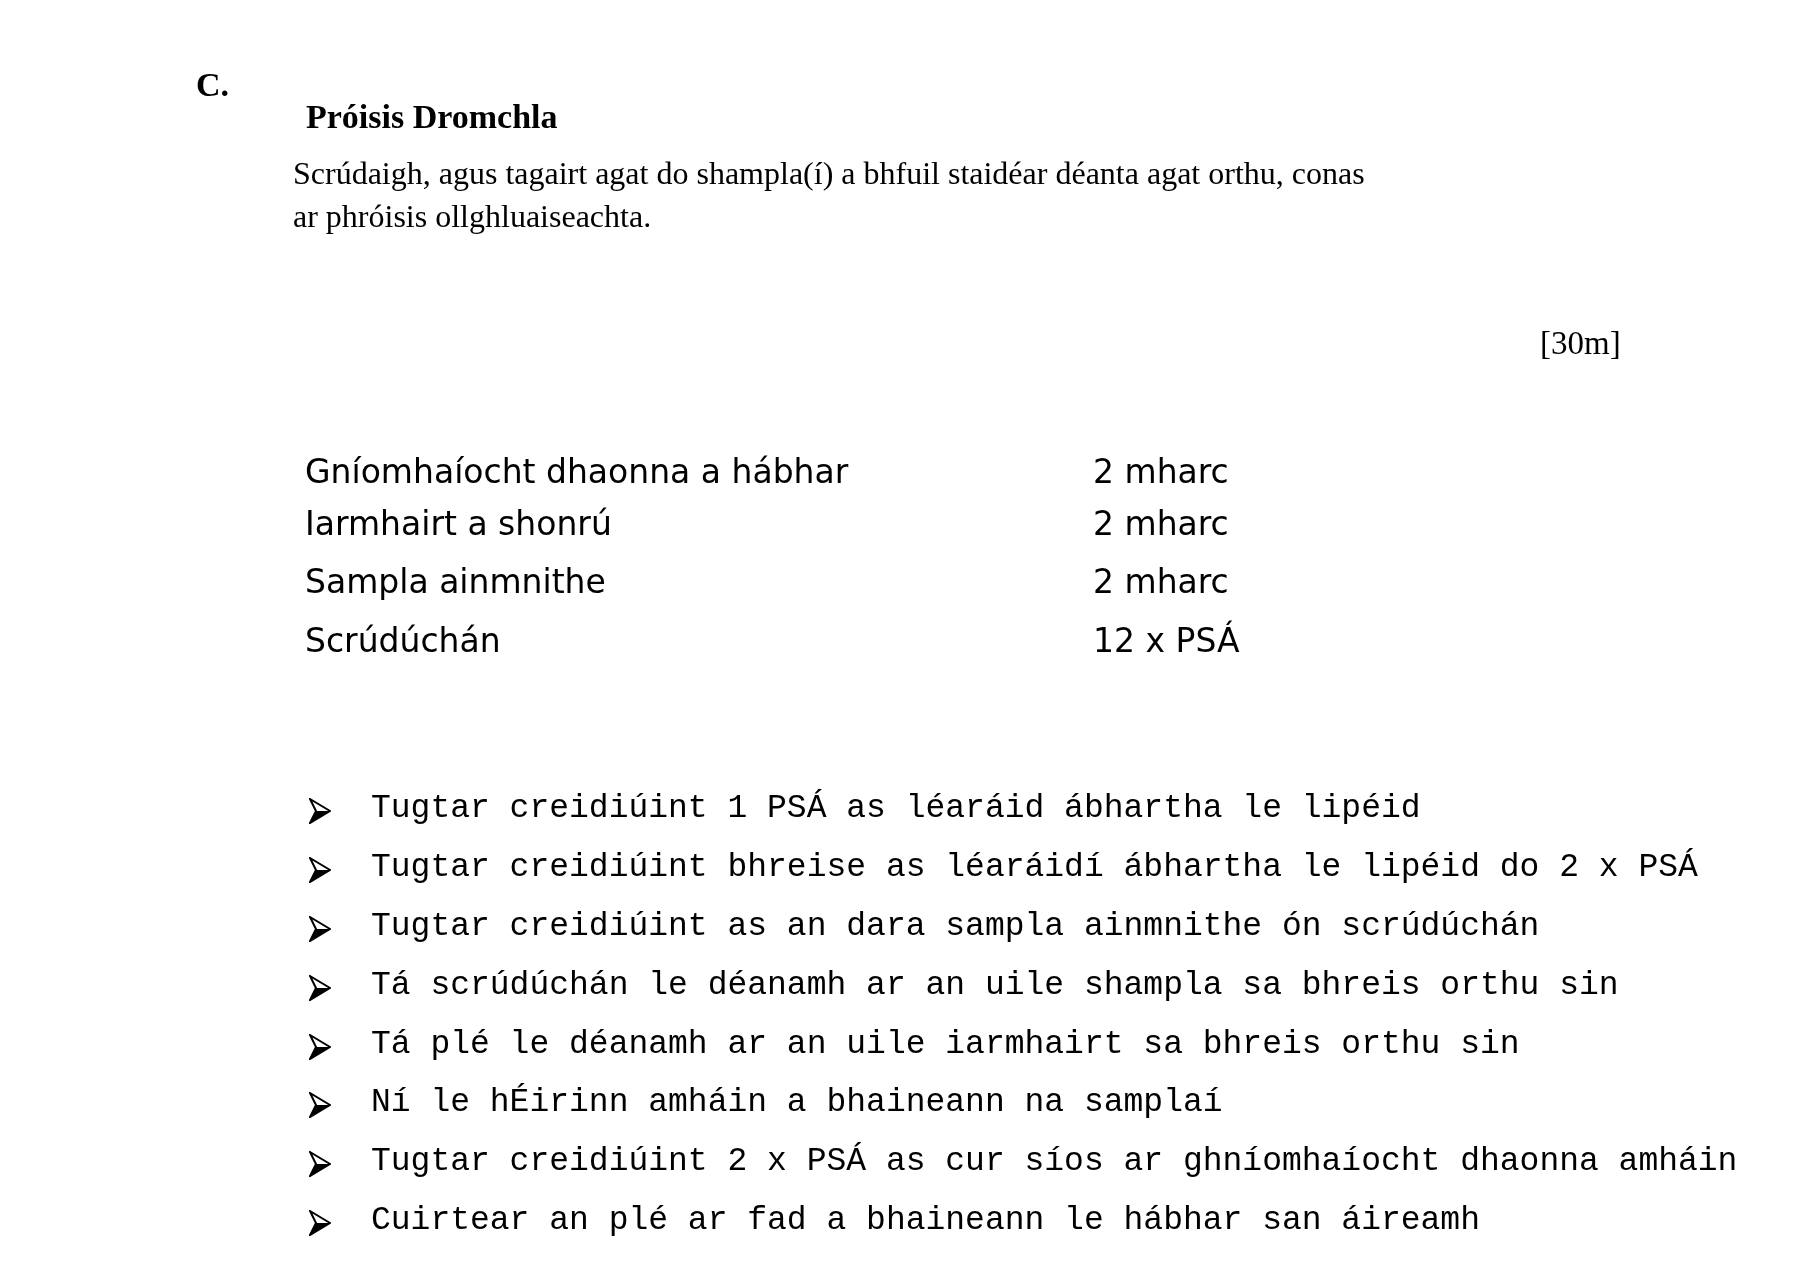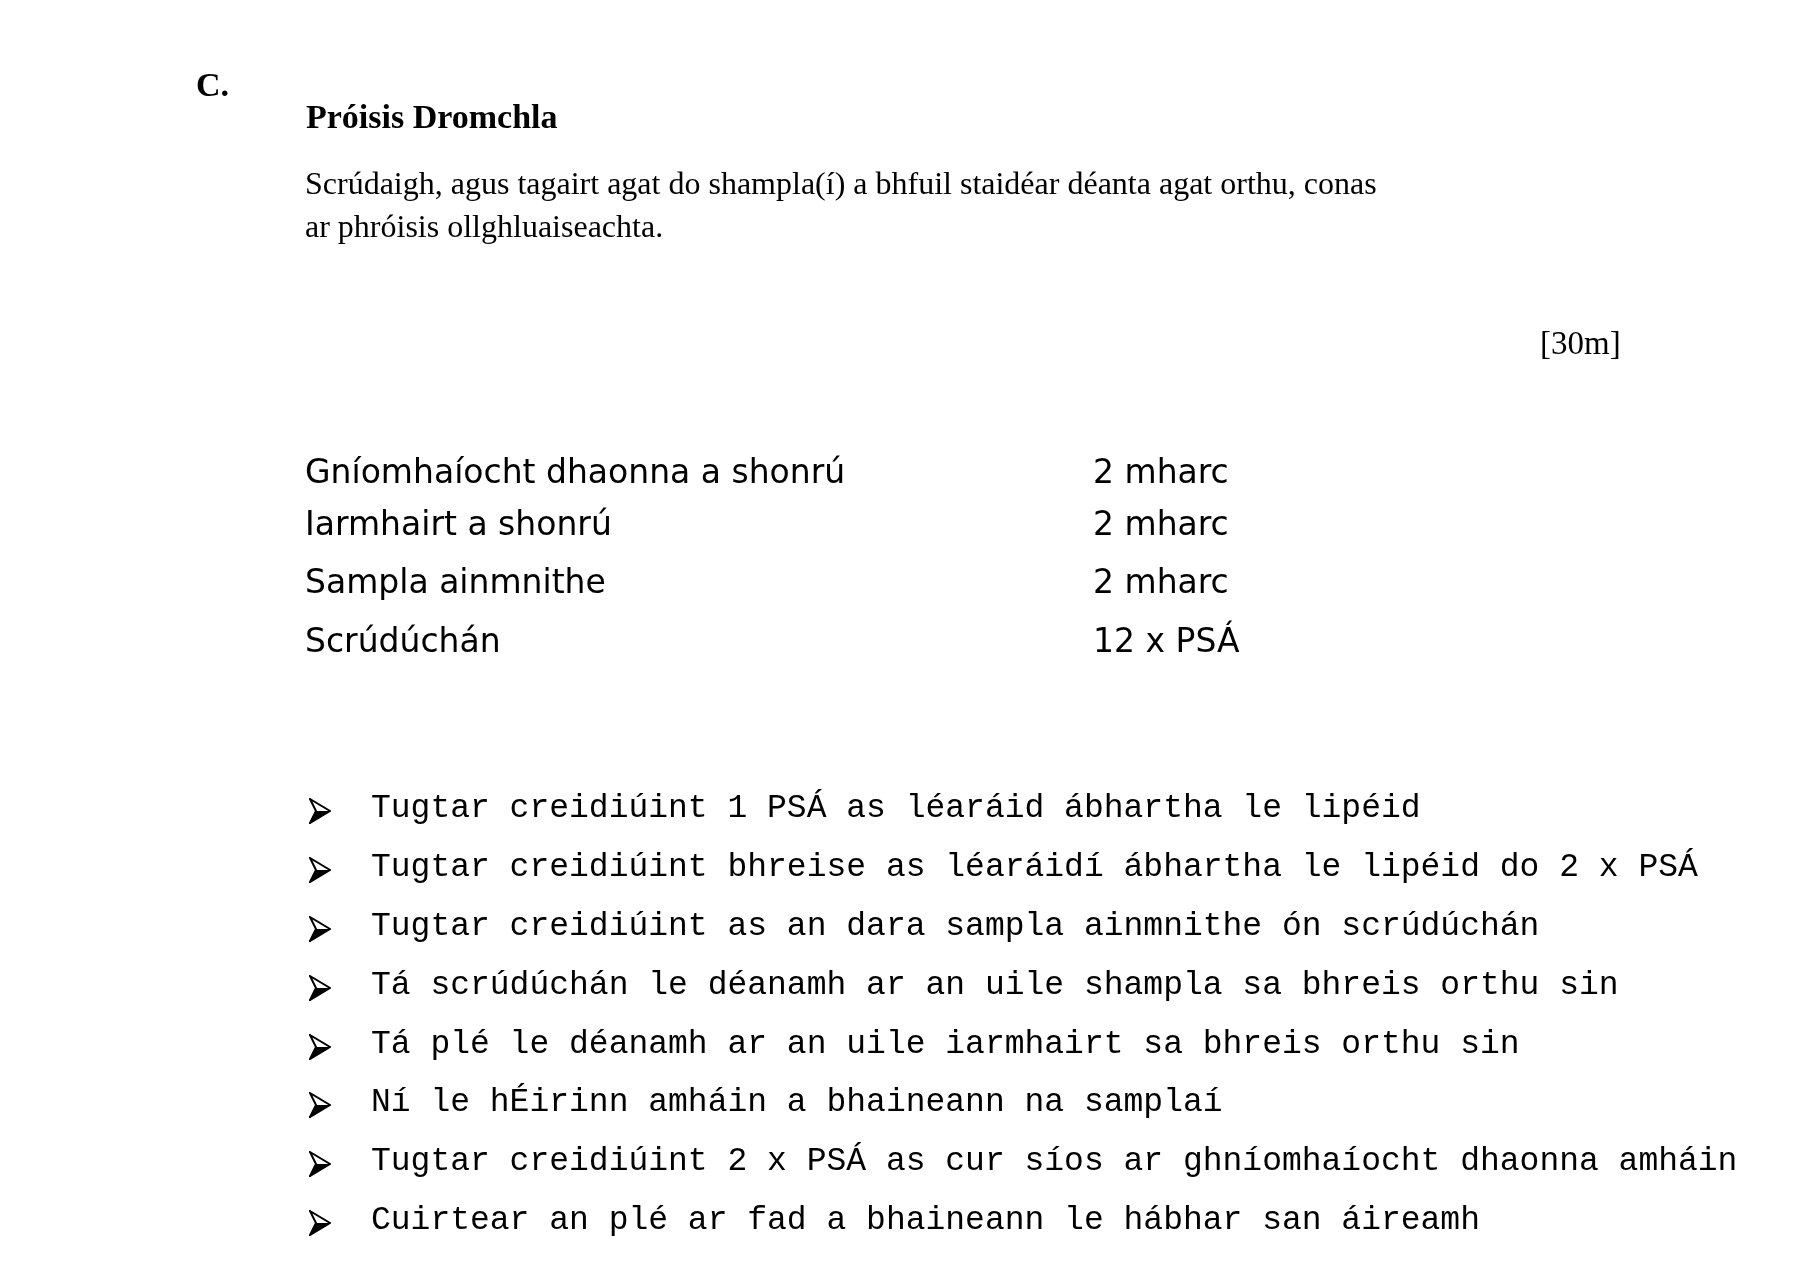--- a/index.html
+++ b/index.html
@@ -1,21 +1,21 @@
 <!DOCTYPE html>
 <html><head>
   <meta charset="utf-8">
   <style>
     html, body { margin: 0; padding: 0; background: #ffffff; }
     body { width: 1818px; height: 1263px; position: relative; overflow: hidden; color: #000; }
     .serif { font-family: "Liberation Serif", "DejaVu Serif", serif; }
     .hand { font-family: "DejaVu Sans", "Liberation Sans", sans-serif; }
     .section-letter { position: absolute; left: 196px; top: 66px; font-size: 34px; font-weight: bold; }
     .section-title { position: absolute; left: 306px; top: 66px; font-size: 34px; font-weight: bold; margin-top: 32px; }
-    .question { position: absolute; left: 305px; top: 152px; width: 1320px; font-size: 32px; line-height: 43px; margin-top: 10px; }
+    .question { position: absolute; left: 293px; top: 152px; width: 1320px; font-size: 32px; line-height: 43px; }
     .question b { font-weight: bold; }
     .marks-total { position: absolute; left: 1540px; top: 325px; font-size: 33px; font-weight: normal; }
     .scheme { position: absolute; left: 305px; top: 452px; }
     .scheme-row { position: absolute; left: 0; white-space: nowrap; font-size: 33px; }
     .scheme-row .lbl { position: absolute; left: 0; }
     .scheme-row .val { position: absolute; left: 776px; margin-left: 12px; }
     .notes { position: absolute; left: 305px; top: 790px; }
     .note { position: absolute; left: 0; white-space: nowrap; font-size: 33px; height: 44px; }
     .note .bullet { position: absolute; left: 4px; top: 8px; width: 22px; height: 26px; }
     .note .txt { position: absolute; left: 66px; top: 0; font-family: Liberation Mono, monospace; }
@@ -28,21 +28,21 @@
 
 <div class="serif question">
   <div>Scrúdaigh, agus tagairt agat do shampla(í) a bhfuil staidéar déanta agat orthu, conas</div>
   <div>ar phróisis ollghluaiseachta.</div>
 </div>
 
 <div class="serif marks-total">[30m]</div>
 
 <div class="hand scheme">
   <div class="scheme-row" style="top:0px">
-    <span class="lbl">Gníomhaíocht dhaonna a shonrú</span>
+    <span class="lbl">Gníomhaíocht dhaonna a hábhar</span>
     <span class="val">2 mharc</span>
   </div>
   <div class="scheme-row" style="top:52px">
     <span class="lbl">Iarmhairt a shonrú</span>
     <span class="val">2 mharc</span>
   </div>
   <div class="scheme-row" style="top:110px">
     <span class="lbl">Sampla ainmnithe</span>
     <span class="val">2 mharc</span>
   </div>

